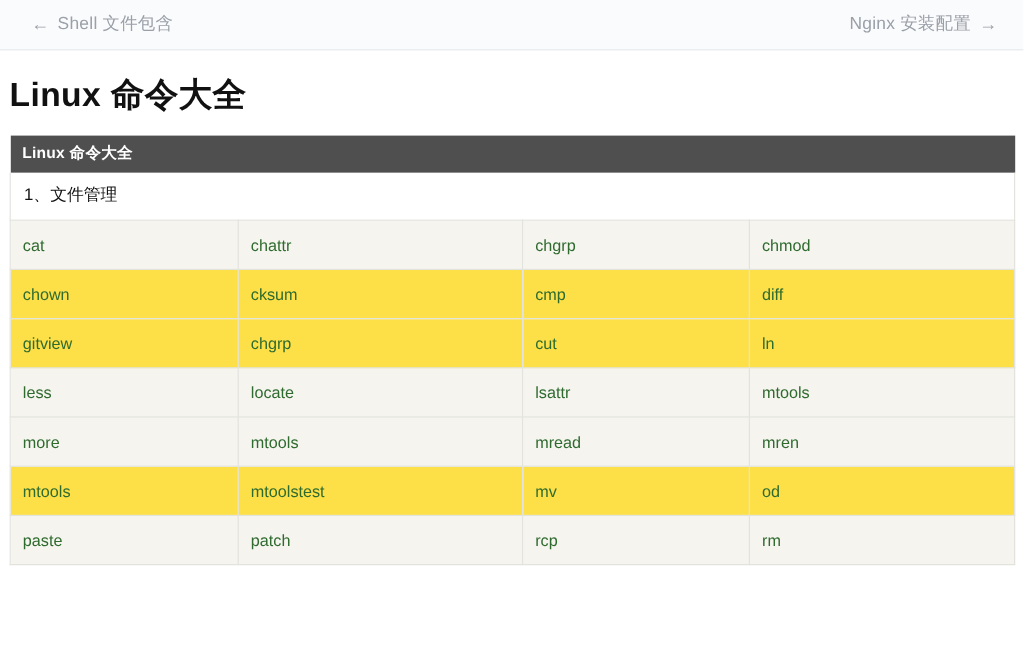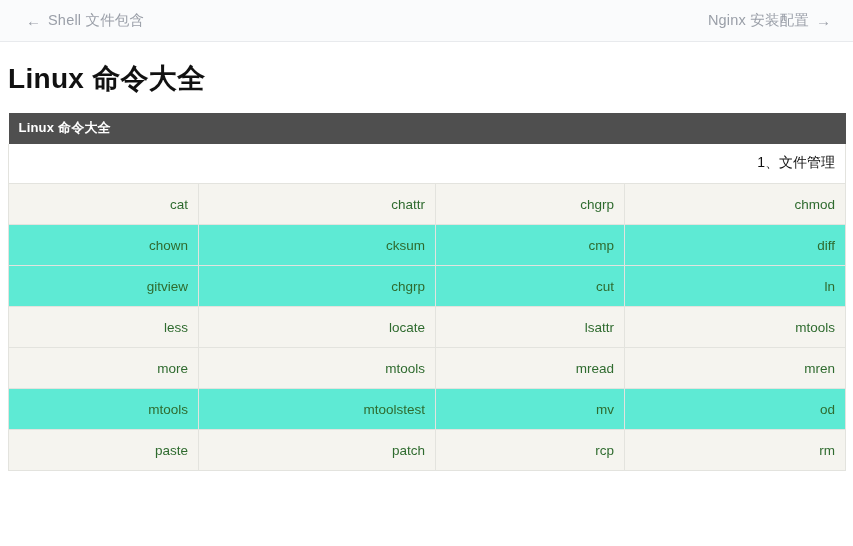--- a/index.html
+++ b/index.html
@@ -73,34 +73,33 @@
     letter-spacing: .2px;
     border: none;
     height: 26px;
   }
   table.cmd td {
     border: 1px solid #e3e3de;
     padding: 0 10px;
     height: 41px;
     vertical-align: middle;
     font-size: 13.5px;
-    text-align: right;
   }
   table.cmd tr.section td {
     background: #ffffff;
     color: #111111;
     font-size: 14px;
     border-left: 1px solid #e3e3de;
     border-right: 1px solid #e3e3de;
     border-top: none;
     padding-left: 11px;
     height: 40px;
   }
   table.cmd tr.odd td  { background: #f5f4ef; }
-  table.cmd tr.even td { background: #5eead4; }
+  table.cmd tr.even td { background: #fde047; }
   table.cmd td a {
     color: #2f6b2f;
     font-size: 13.5px;
     cursor: pointer;
   }
   col.c1 { width: 190px; }
   col.c2 { width: 237px; }
   col.c3 { width: 189px; }
   col.c4 { width: 221px; }
 </style>

